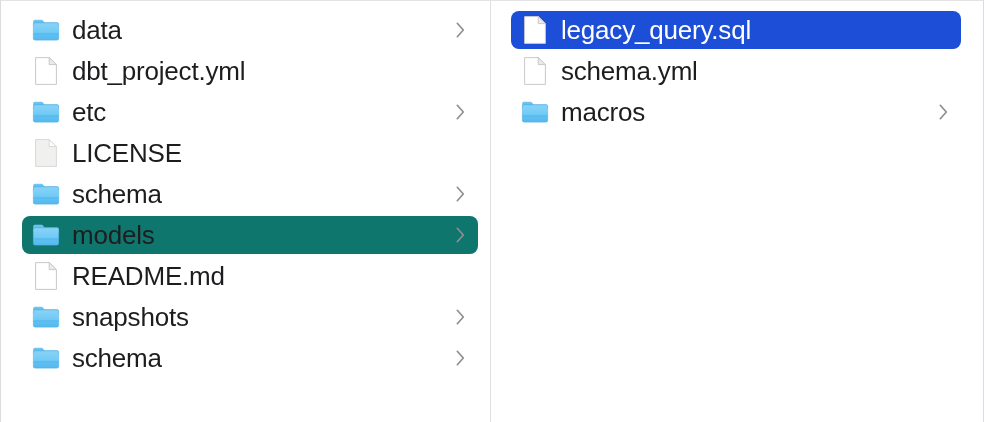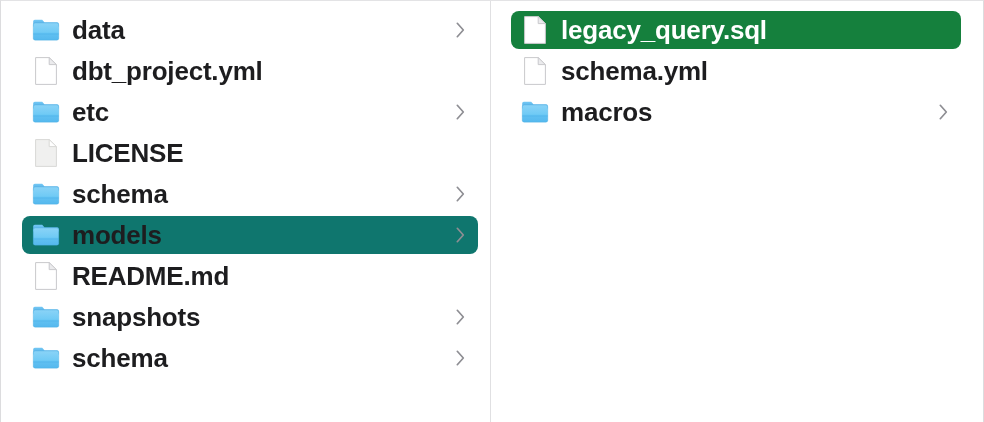--- a/index.html
+++ b/index.html
@@ -44,32 +44,31 @@
   .row {
     position: relative;
     display: flex;
     align-items: center;
     height: 38px;
     margin: 3px 12px 3px 21px;
     padding: 0 11px 0 10px;
     border-radius: 8px;
     cursor: default;
     user-select: none;
-    font-weight: bold;
   }
   .column-secondary .row {
     margin-left: 20px;
     margin-right: 22px;
   }
 
   .row.selected-inactive {
     background: #0f766e;
   }
   .row.selected-active {
-    background: #15803d;
+    background: #1d4ed8;
   }
 
   .row-icon {
     flex: 0 0 auto;
     width: 28px;
     height: 30px;
     margin-right: 12px;
     display: flex;
     align-items: center;
     justify-content: center;

